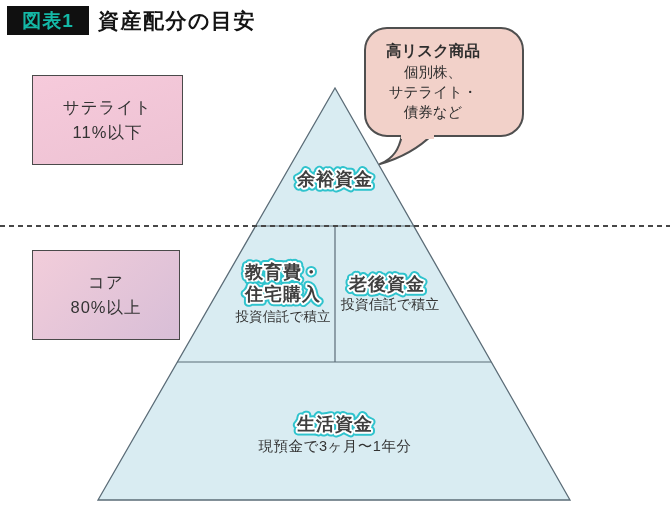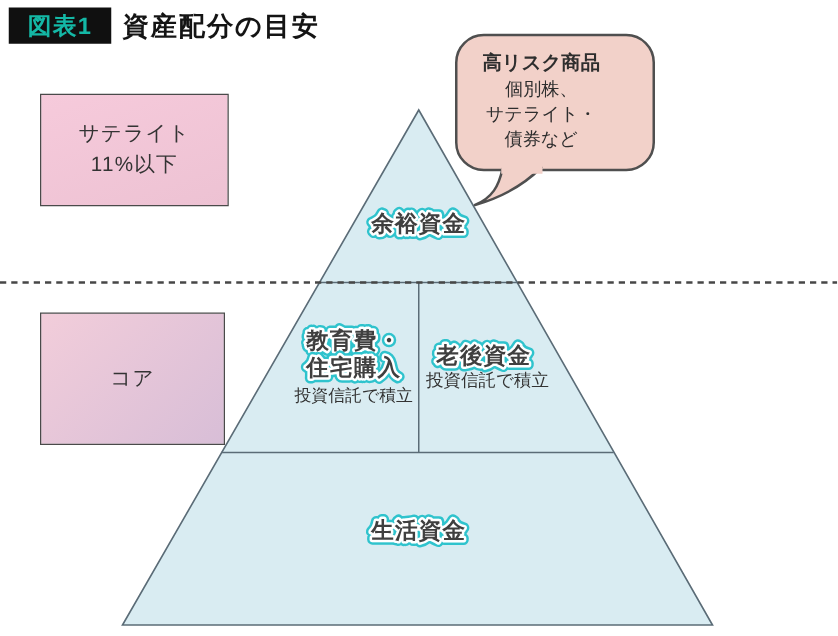--- a/index.html
+++ b/index.html
@@ -49,21 +49,21 @@
     display: flex; flex-direction: column;
     align-items: center; justify-content: center;
     font-size: 16.5px; color: #333333;
     line-height: 1.5; letter-spacing: 1px;
   }
   .sbox.satellite {
     left: 32px; top: 75px; width: 151px; height: 90px;
     background: linear-gradient(160deg, #f6cadb 0%, #edc2d3 100%);
   }
   .sbox.core {
-    left: 32px; top: 250px; width: 148px; height: 106px;
+    left: 32px; top: 250px; width: 148px; height: 90px;
     background: linear-gradient(135deg, #f2cdda 0%, #d8bed7 100%);
   }
 
   
   .bubble-text {
     position: absolute; left: 365px; top: 40px; width: 136px;
     text-align: center; color: #2e2e2e;
   }
   .bubble-title { font-size: 15.5px; font-weight: bold; line-height: 21px; margin-bottom: 1px; }
   .bubble-line { font-size: 14.5px; line-height: 20px; }
@@ -110,27 +110,29 @@
     <text class="olabel olabel-back" x="335" y="430">生活資金</text>
     <text class="olabel olabel-front" x="335" y="430">生活資金</text>
   </svg>
 
   <div class="sbox satellite">
     <span class="note-line">サテライト</span>
     <span class="note-line">11%以下</span>
   </div>
   <div class="sbox core">
     <span class="note-line">コア</span>
+    <span class="note-line">80%以上</span>
   </div>
 
   <div class="bubble-text">
     <div class="bubble-title">高リスク商品</div>
     <div class="bubble-line">個別株、</div>
     <div class="bubble-line">サテライト・</div>
     <div class="bubble-line">債券など</div>
   </div>
 
   <div class="note note-mid-left">
     <span class="note-line">投資信託で積立</span>
   </div>
   <div class="note note-mid-right">投資信託で積立</div>
+  <div class="note note-base">現預金で3ヶ月〜1年分</div>
 
 </div>
 
 </body></html>

